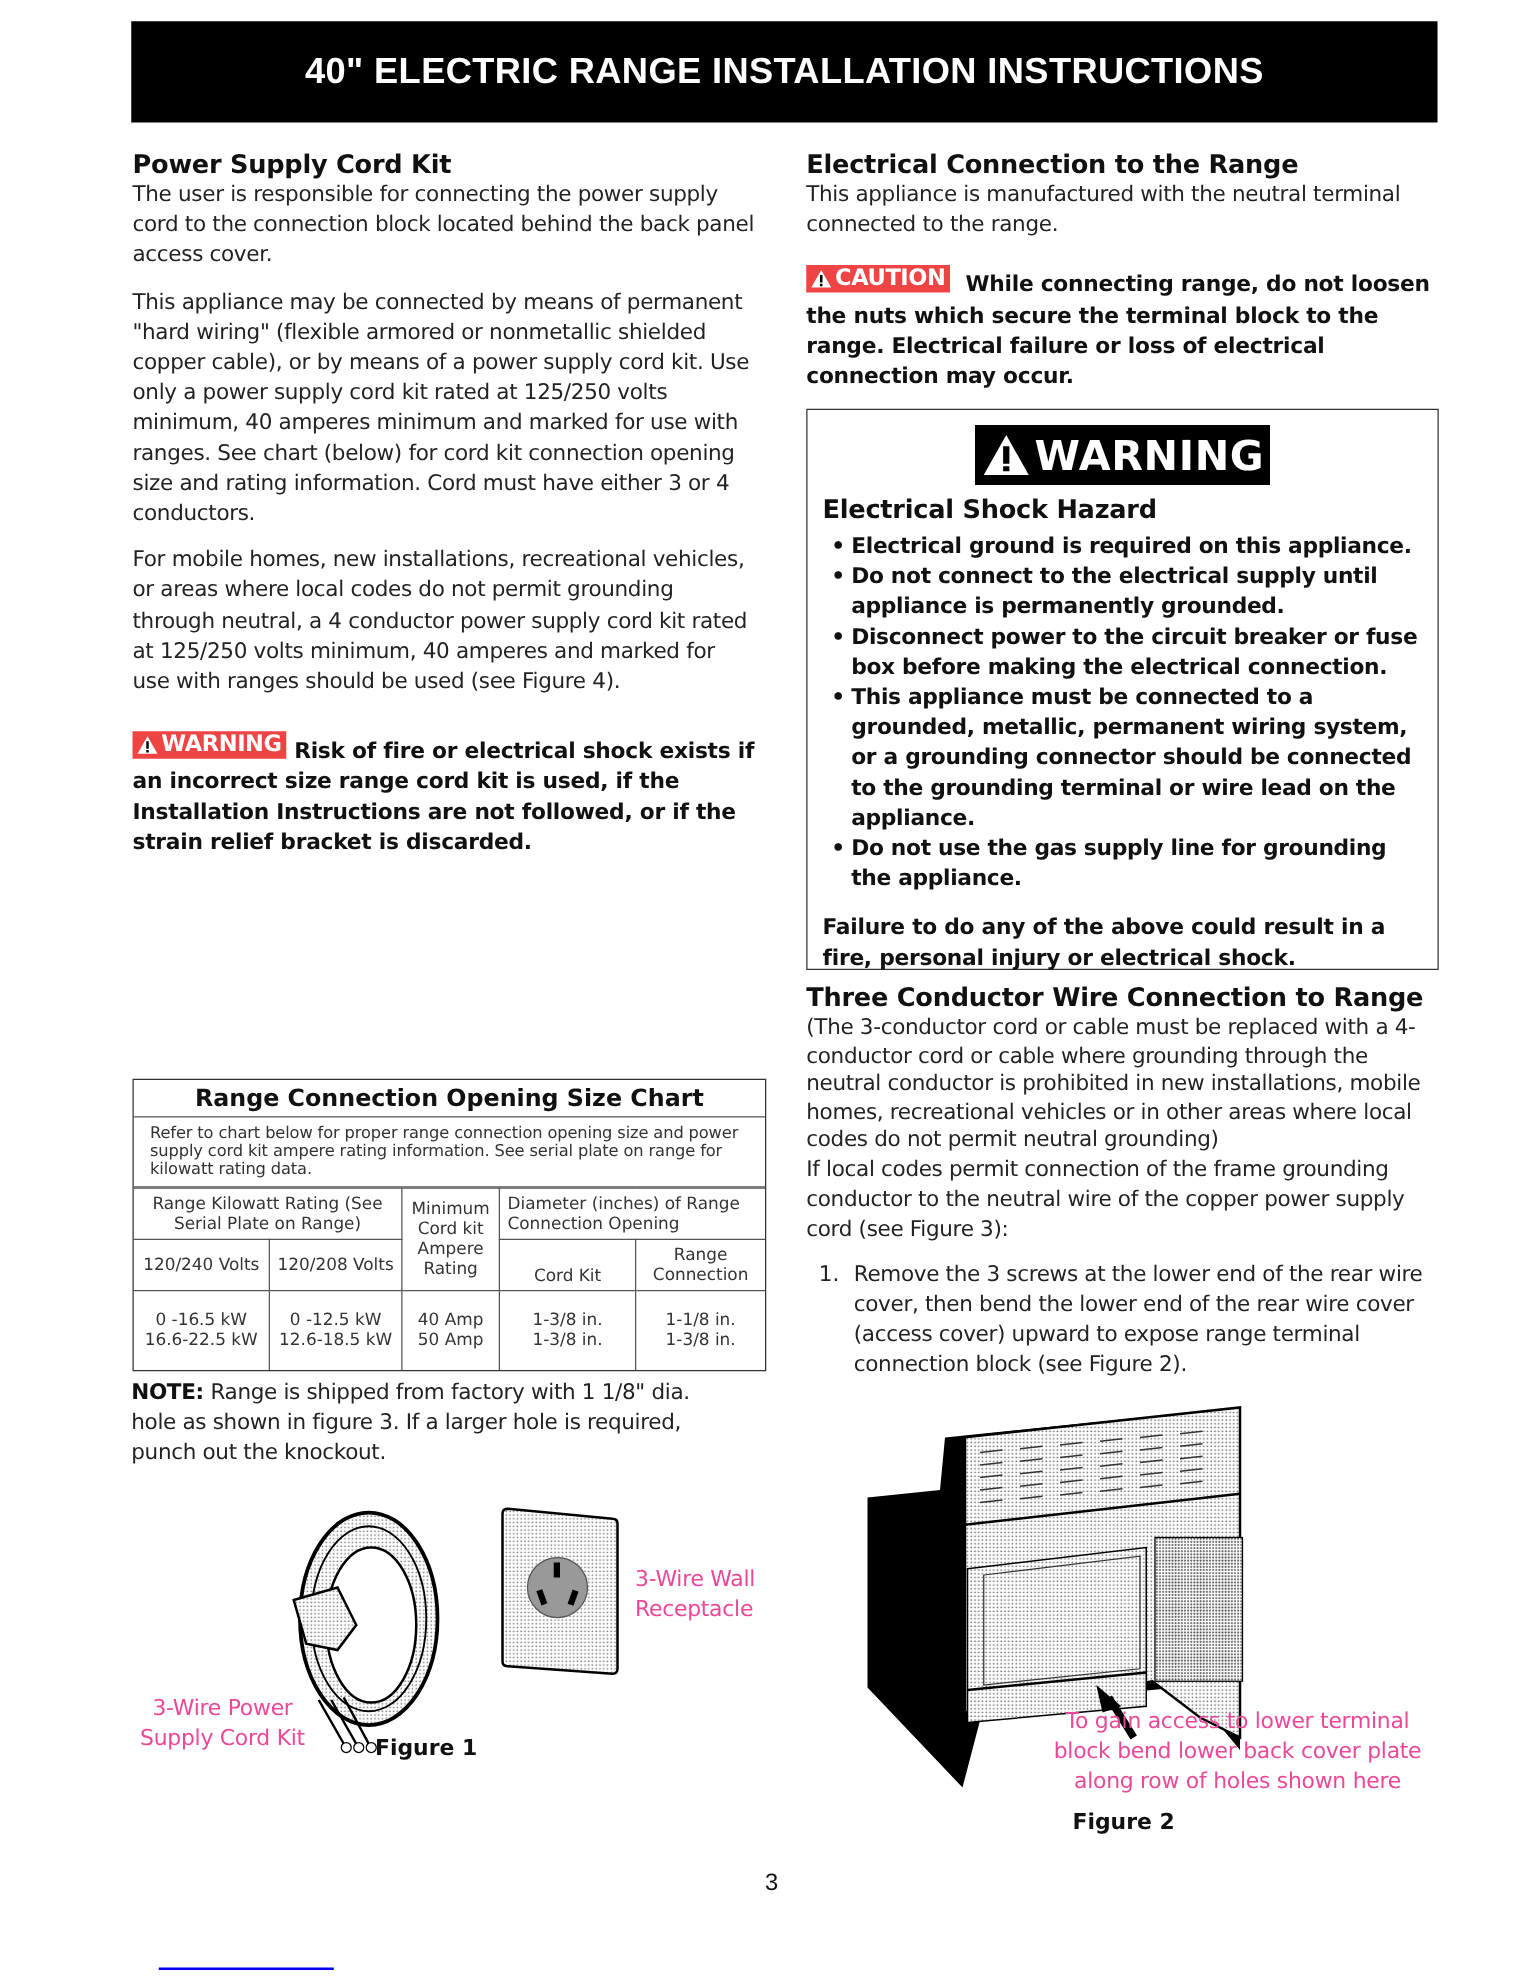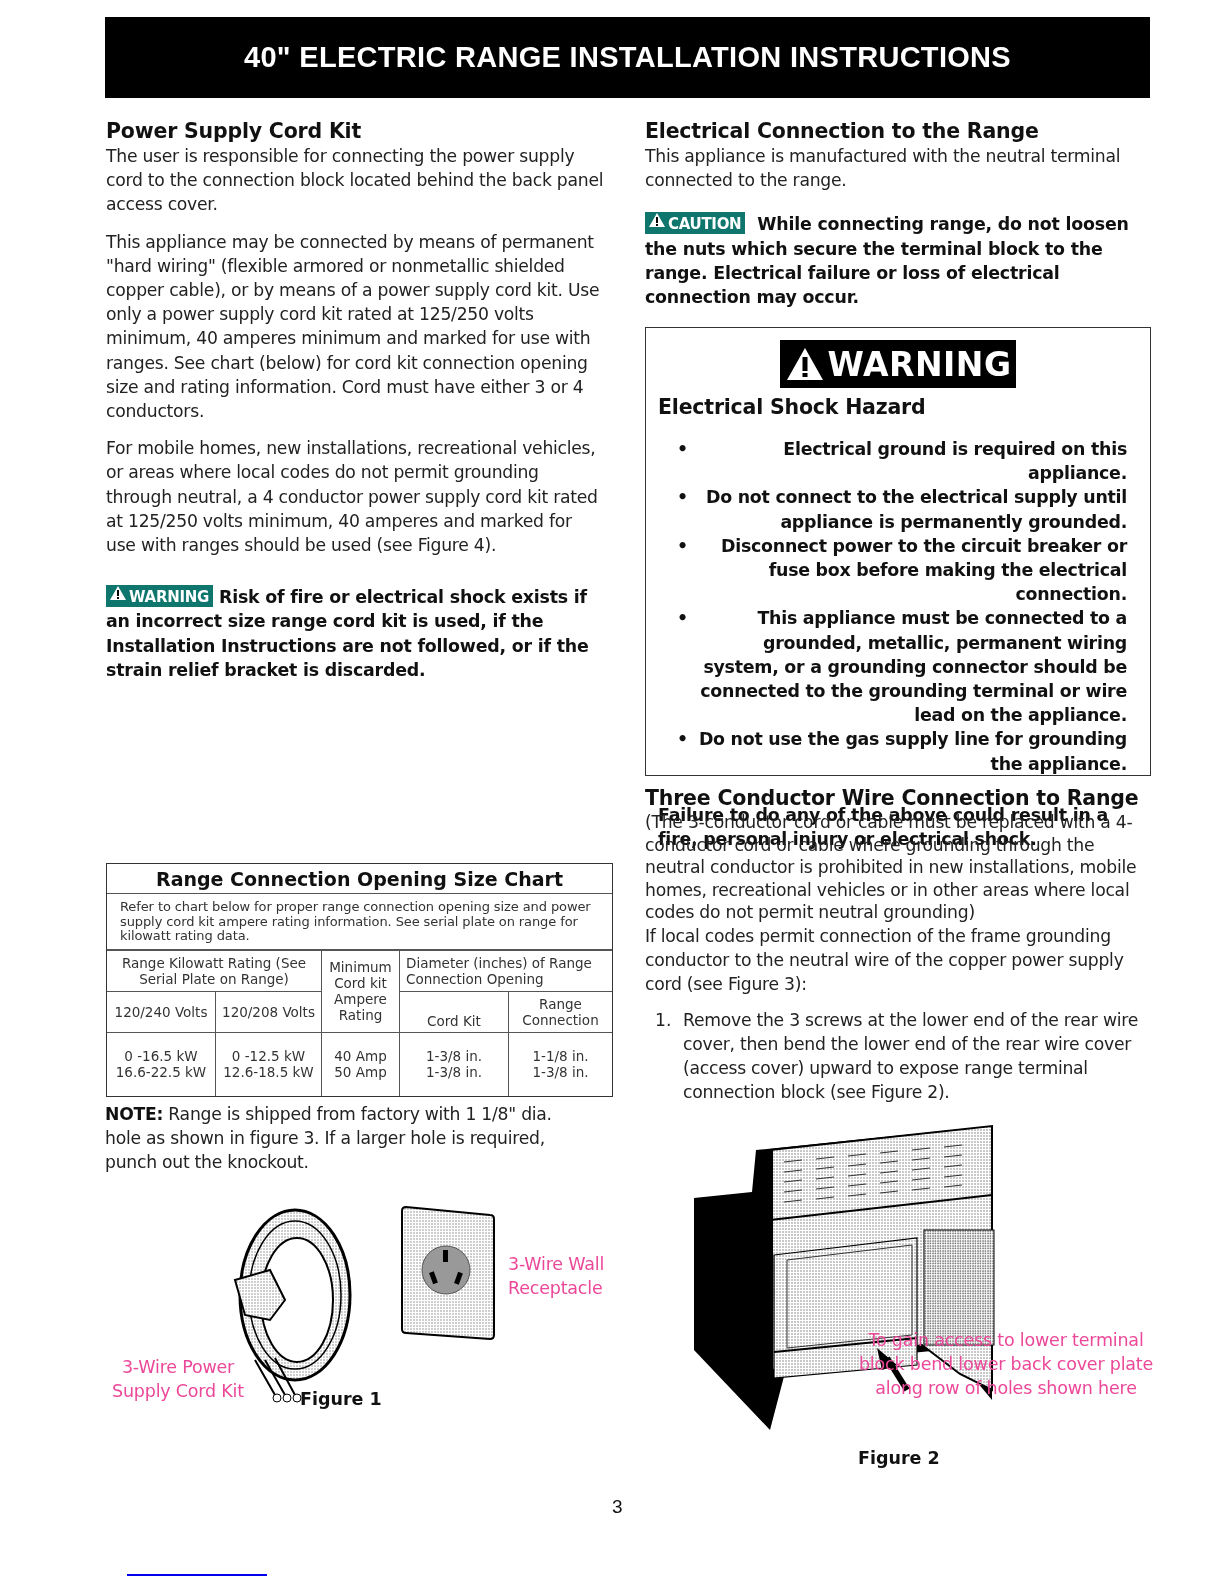--- a/index.html
+++ b/index.html
@@ -8,37 +8,37 @@
   .banner { position:absolute; left:105px; top:17px; width:1045px; height:81px; background:#000;
             color:#fff; display:flex; align-items:center; justify-content:center;
             font-family:"Liberation Sans", sans-serif; font-weight:bold; font-size:29px; letter-spacing:0.3px; }
   .col { position:absolute; }
   .left { left:106px; top:118px; width:508px; }
   .right { left:645px; top:118px; width:506px; }
   h2 { font-size:20.5px; font-weight:bold; margin:0; line-height:26px; letter-spacing:-0.2px; }
   p { margin:0; font-size:17.2px; line-height:24.2px; letter-spacing:-0.25px; color:#222; }
   .gap { height:13px; }
   .bold-p { font-weight:bold; font-size:17.4px; line-height:24.2px; letter-spacing:-0.2px; color:#111; }
-  .badge { display:inline-flex; align-items:flex-start; background:#0f766e; color:#fff; font-weight:bold;
-           font-size:15px; padding:0 4px 0 3px; height:22px; vertical-align:2px; margin-right:6px; letter-spacing:-0.3px;}
+  .badge { display:inline-flex; align-items:center; background:#ef4444; color:#fff; font-weight:bold;
+           font-size:18px; padding:0 4px 0 3px; height:22px; vertical-align:2px; margin-right:6px; letter-spacing:-0.3px;}
   .badge svg { margin-right:2px; }
   
   .chart { position:absolute; left:106px; top:815px; width:505px; border:1.5px solid #333;margin-top:48px; }
   .chart-title { text-align:center; font-weight:bold; font-size:19px; padding:4px 0 3px; border-bottom:1px solid #555; }
   .chart-desc { font-size:13px; line-height:14.5px; padding:6px 10px 5px 13px; color:#333; border-bottom:1px solid #555; letter-spacing:-0.1px;}
   table { border-collapse:collapse; width:100%; font-size:13.5px; color:#333; }
   td { border:1px solid #555; text-align:center; padding:0; line-height:16px; }
   tr td:first-child { border-left:none; }
   tr td:last-child { border-right:none; }
   tr:last-child td { border-bottom:none; }
   
   .warnbox { position:absolute; left:645px; top:327px; width:504px; height:447px; border:1.5px solid #333; }
   .bigwarn { position:absolute; left:134px; top:12px; width:236px; height:48px; background:#000; color:#fff;
              display:flex; align-items:center; justify-content:center; font-weight:bold; font-size:33px; letter-spacing:0.5px;}
-  ul.hz { list-style:none; margin:17px; padding:0;text-align:right; }
+  ul.hz { list-style:none; margin:5px; padding:0; }
   ul.hz li { position:relative; padding-left:18px; font-weight:bold; font-size:17.4px; line-height:24.2px; letter-spacing:-0.25px; }
   ul.hz li::before { content:"•"; position:absolute; left:2px; top:0; }
   .fig { position:absolute; }
   .caption { position:absolute; font-size:17.5px; line-height:24px; color:#ec4899; letter-spacing:-0.2px; text-align:center; }
   .figlabel { position:absolute; font-weight:bold; font-size:17.5px; }
   .pagenum { position:absolute; left:612px; top:1496px; font-size:19px; font-family:"Liberation Sans", sans-serif; }
   .bluelink { position:absolute; left:127px; top:1574px; width:140px; height:2px; background:#0000ee; }
 </style>
 </head>
 <body>
@@ -221,21 +221,21 @@
     <path d="M220 30 L238 28 M220 40 L238 38 M220 50 L238 48 M220 60 L238 58 M220 70 L238 68"></path>
     <path d="M252 27 L270 25 M252 37 L270 35 M252 47 L270 45 M252 57 L270 55 M252 67 L270 65"></path>
   </g>
   <rect x="232" y="110" width="70" height="115" fill="url(#dots3)" stroke="#000"></rect>
   <path d="M82 135 L225 118 L225 245 L82 258 Z" fill="url(#dots2)" stroke="#000" stroke-width="1.2"></path>
   <path d="M95 140 L220 125 L220 215 L95 228 Z" fill="none" stroke="#333"></path>
   <path d="M82 232 L225 218" stroke="#000" stroke-width="2"></path>
   <path d="M215 270 L195 238" stroke="#000" stroke-width="6"></path>
   <path d="M185 228 L205 245 L190 250 Z" fill="#000"></path>
 </svg>
-<div class="caption" style="left:835px; top:1328px; width:310px;margin-left:16px;">
+<div class="caption" style="left:835px; top:1365px; width:310px;">
   <div>To gain access to lower terminal</div>
   <div>block bend lower back cover plate</div>
   <div>along row of holes shown here</div>
 </div>
 <div class="figlabel" style="left:858px; top:1448px;">Figure 2</div>
 
 <div class="pagenum">3</div>
 <div class="bluelink"></div>
 
 </body></html>

